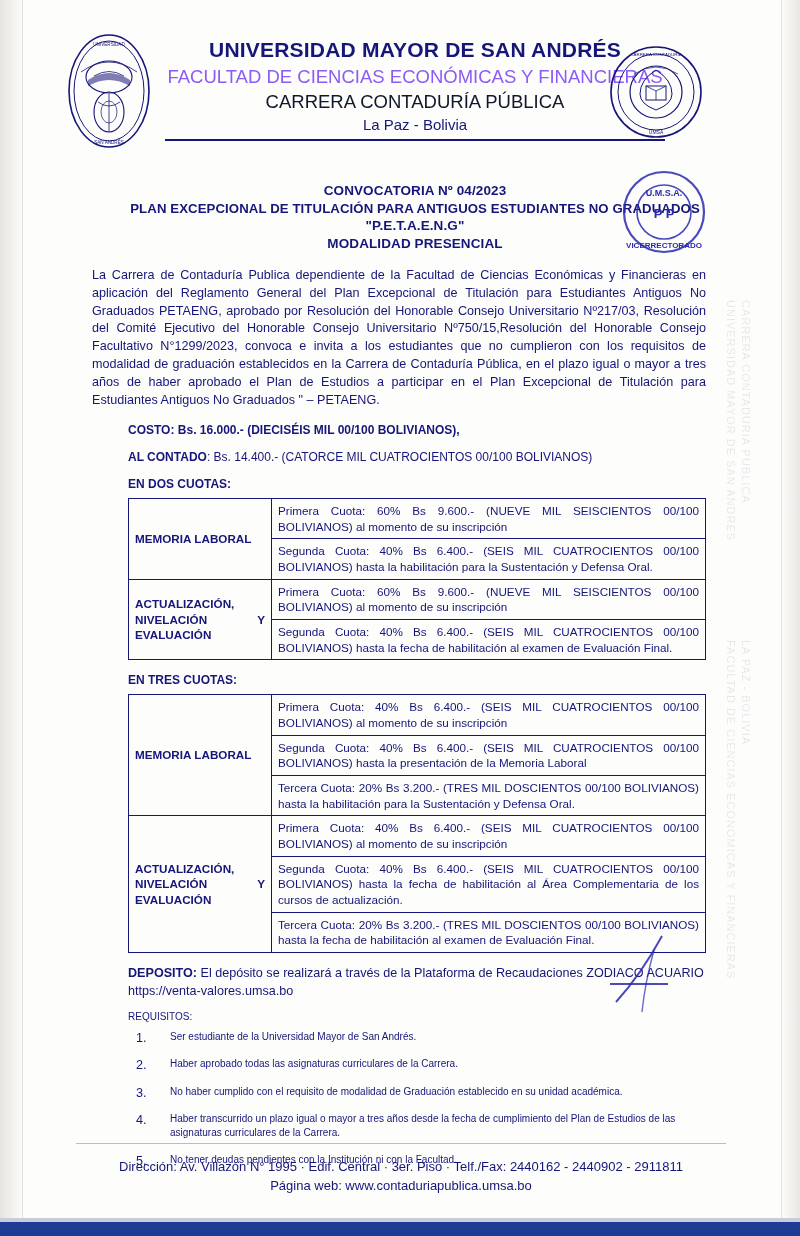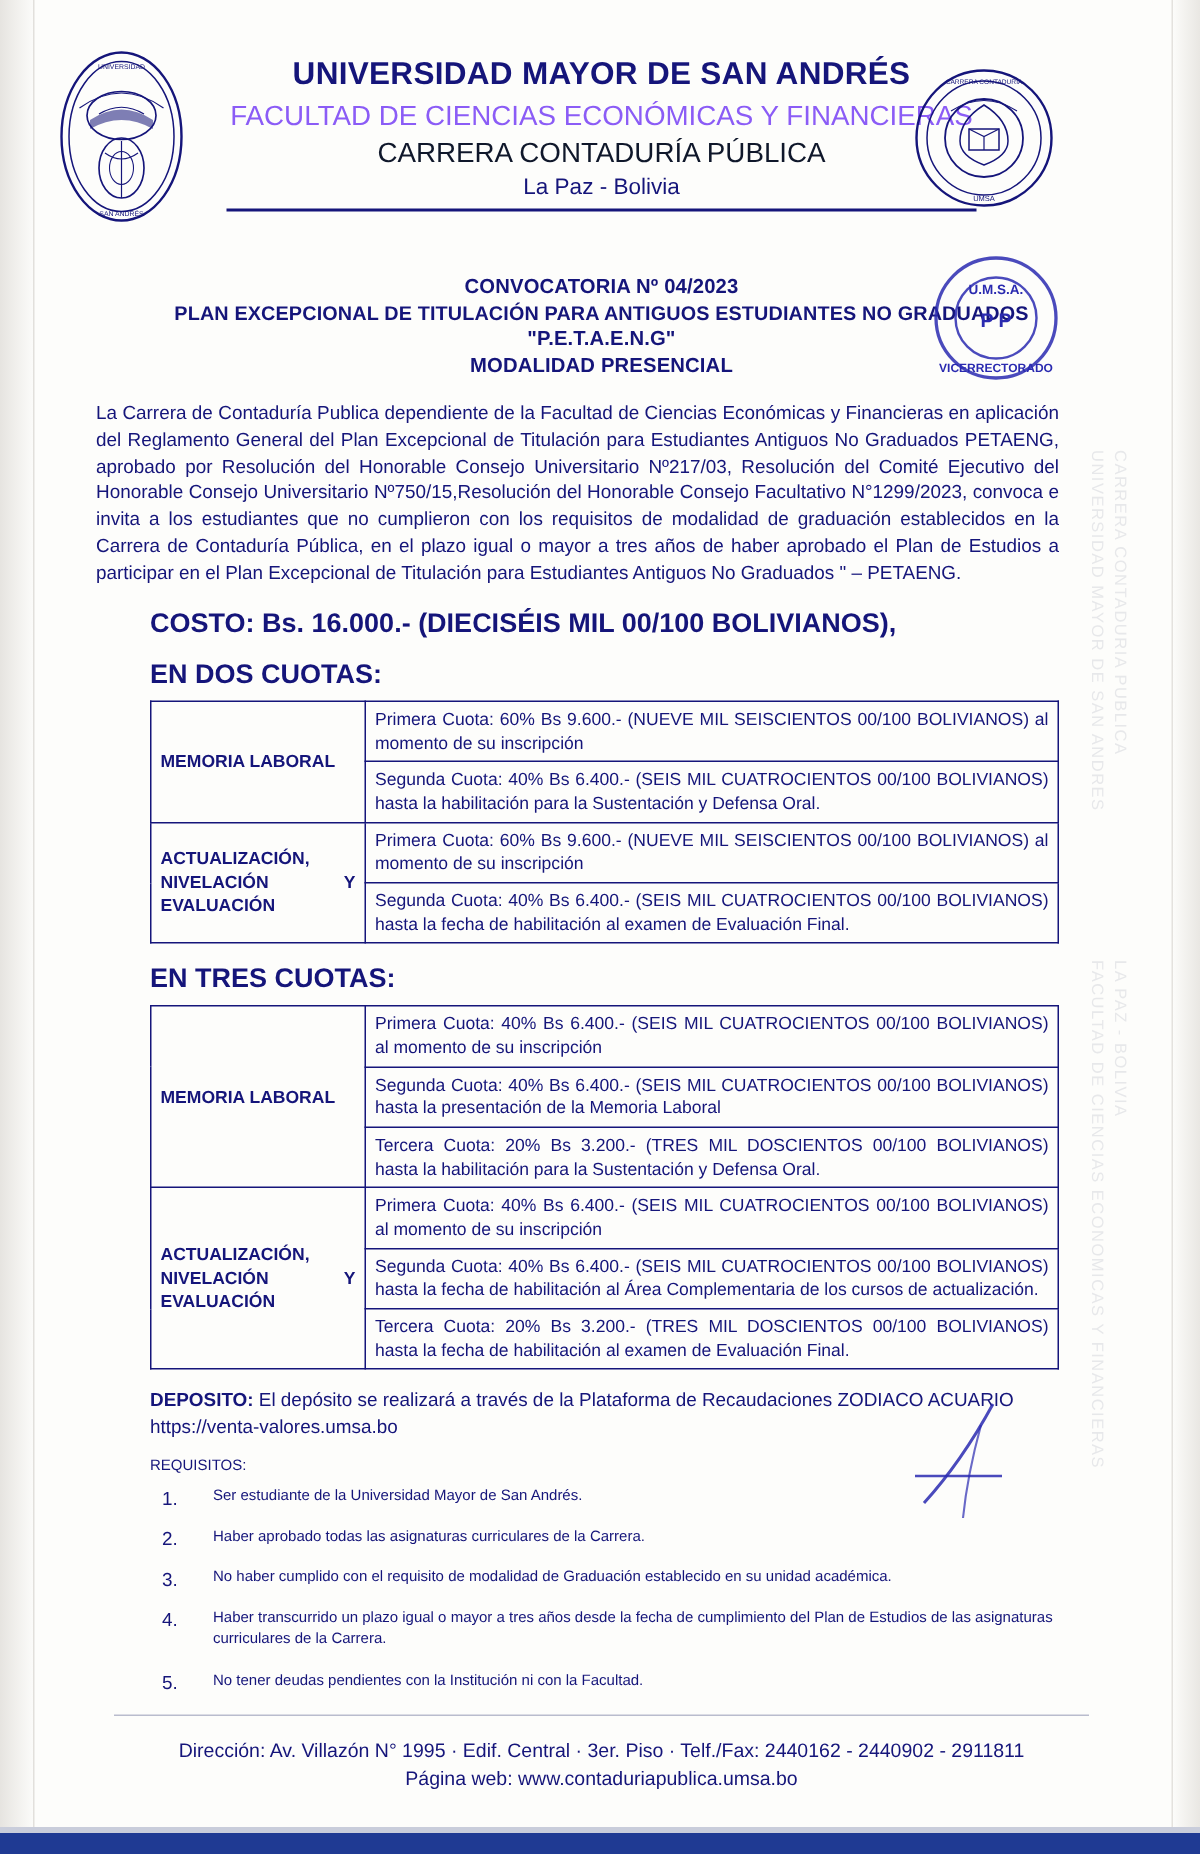--- a/index.html
+++ b/index.html
@@ -47,20 +47,21 @@
     left:0;right:0;top:-4px;height:4px;
     background:#c9cddb;
   }
 
   .content {
     position: absolute;
     left: 24px;
     right: 22px;
     top: 0;
     bottom: 18px;
+    padding-left: 28px;
   }
 
   
   .header {
     position: relative;
     height: 172px;
   }
   .seal {
     position: absolute;
     top: 32px;
@@ -119,21 +120,21 @@
   
   .para {
     margin: 14px 72px 0 40px;
     font-size: 12.6px;
     line-height: 1.42;
     text-align: justify;
   }
 
   .section-line {
     margin: 13px 0 0 76px;
-    font-size: 18px;
+    font-size: 12px;
   }
   .bold-label { font-weight: bold; }
 
   
   .tbl-wrap { margin: 7px 72px 0 76px; }
   table.cuotas {
     width: 100%;
     border-collapse: collapse;
     border: 1.2px solid #15157a;
   }
@@ -311,20 +312,23 @@
       <div class="c4">MODALIDAD PRESENCIAL</div>
     </div>
 
     <div class="para">La Carrera de Contaduría Publica dependiente de la Facultad de Ciencias Económicas y Financieras en aplicación del Reglamento General del Plan Excepcional de Titulación para Estudiantes Antiguos No Graduados PETAENG, aprobado por Resolución del Honorable Consejo Universitario Nº217/03, Resolución del Comité Ejecutivo del Honorable Consejo Universitario Nº750/15,Resolución del Honorable Consejo Facultativo N°1299/2023, convoca e invita a los estudiantes que no cumplieron con los requisitos de modalidad de graduación establecidos en la Carrera de Contaduría Pública, en el plazo igual o mayor a tres años de haber aprobado el Plan de Estudios a participar en el Plan Excepcional de Titulación para Estudiantes Antiguos No Graduados " – PETAENG.</div>
 
     <div class="section-line">
       <span class="bold-label">COSTO:</span>
       <span class="bold-label">Bs. 16.000.- (DIECISÉIS MIL 00/100 BOLIVIANOS),</span>
     </div>
 
+    <div class="section-line">
+      <span class="bold-label">AL CONTADO</span><span>: Bs. 14.400.- (CATORCE MIL CUATROCIENTOS 00/100 BOLIVIANOS)</span>
+    </div>
 
     <div class="section-line">
       <span class="bold-label">EN DOS CUOTAS:</span>
     </div>
 
     <div class="tbl-wrap">
       <table class="cuotas">
         <tbody>
           <tr>
             <td class="cat" rowspan="2">MEMORIA LABORAL</td>

